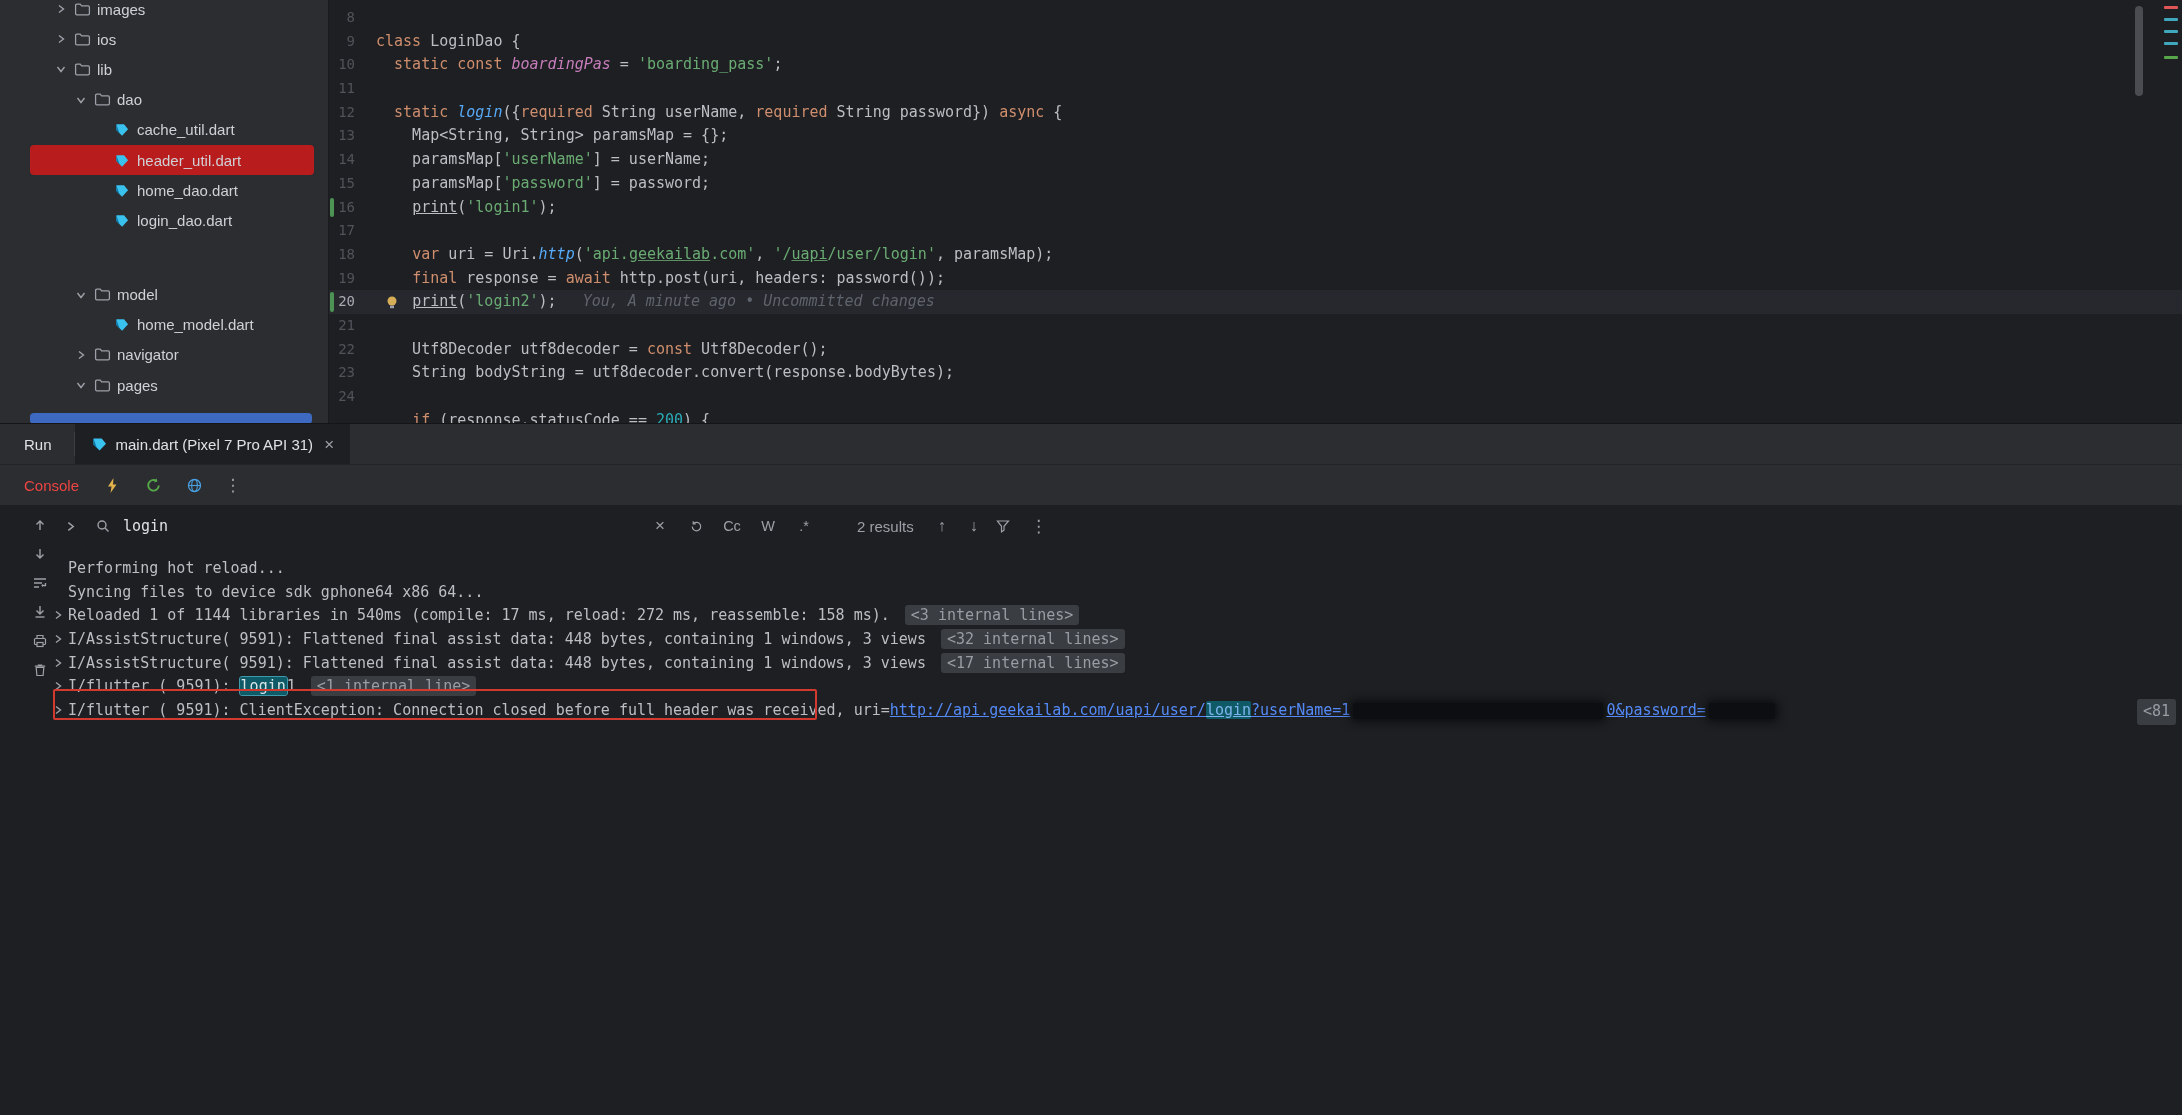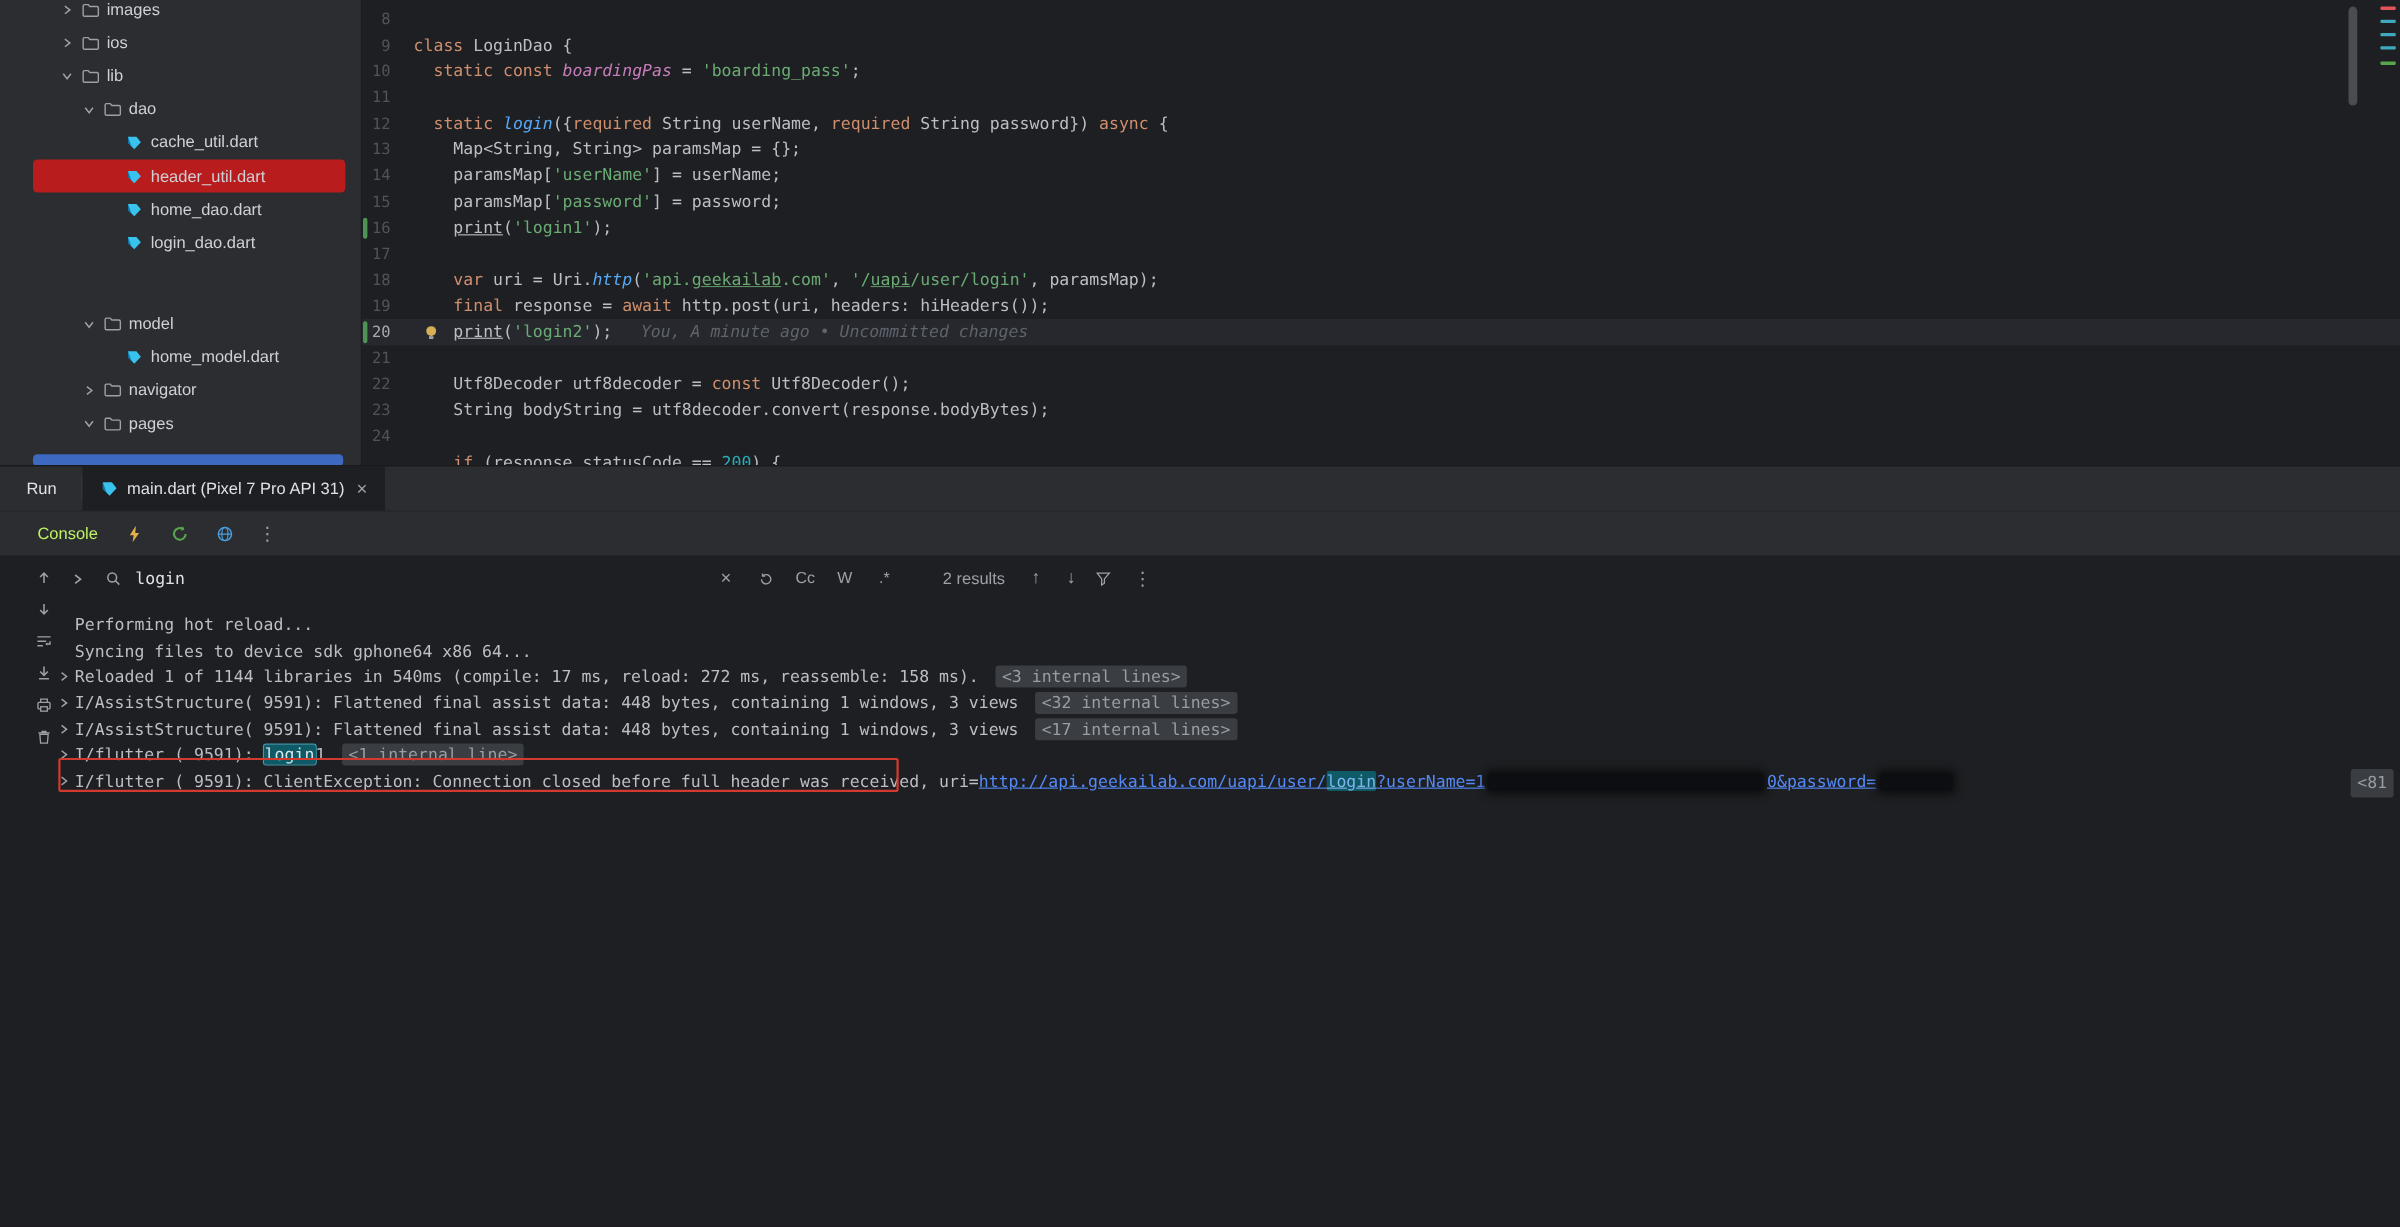--- a/index.html
+++ b/index.html
@@ -44,21 +44,21 @@
 
   
   .bottom{position:absolute;left:0;top:423px;right:0;bottom:0;background:#2B2D30;border-top:1px solid #141517;}
   .tabrow{position:absolute;left:0;top:0;right:0;height:40px;display:flex;align-items:center;
           border-bottom:1px solid #232428;font-size:15px;}
   .run-title{margin-left:24px;color:#DFE1E5;}
   .vsep{width:1px;height:24px;background:#3C3E43;margin-left:22px;}
   .run-tab{height:40px;display:flex;align-items:center;gap:9px;padding:0 16px;background:#1E1F22;color:#DFE1E5;cursor:default;}
   .tab-close{color:#9DA0A8;font-size:17px;line-height:1;margin-left:2px;}
   .toolbar{position:absolute;left:0;top:41px;right:0;height:40px;display:flex;align-items:center;gap:17px;font-size:15px;}
-  .toolbar .lbl{margin-left:34px;color:#bef264;margin-right:4px;}
+  .toolbar .lbl{margin-left:24px;color:#ef4444;margin-right:4px;}
   .tbicon{display:flex;align-items:center;justify-content:center;width:24px;height:24px;border-radius:4px;}
   .kebab{color:#9DA0A8;font-size:17px;width:20px;text-align:center;}
 
   
   .console-area{position:absolute;left:0;top:81px;right:0;bottom:0;background:#1E1F22;
                 font-family:"DejaVu Sans Mono",monospace;font-size:15px;}
   .rail{position:absolute;left:28px;top:8px;width:24px;display:flex;flex-direction:column;gap:5px;}
   .rail .ric{width:24px;height:24px;display:flex;align-items:center;justify-content:center;border-radius:4px;}
   .srow{position:absolute;left:64px;top:7px;right:20px;height:28px;display:flex;align-items:center;
         font-family:"Liberation Sans",sans-serif;font-size:15px;color:#9DA0A8;}
@@ -254,21 +254,21 @@
         <div class="edl"><span class="lnum">9</span><span class="code"><span class="seg-k">class</span><span class="seg-d"> LoginDao {</span></span></div>
         <div class="edl"><span class="lnum">10</span><span class="code"><span class="seg-d">  </span><span class="seg-k">static const </span><span class="seg-mem">boardingPas</span><span class="seg-d"> = </span><span class="seg-s">'boarding_pass'</span><span class="seg-d">;</span></span></div>
         <div class="edl"><span class="lnum">11</span><span class="code"></span></div>
         <div class="edl"><span class="lnum">12</span><span class="code"><span class="seg-d">  </span><span class="seg-k">static </span><span class="seg-fn">login</span><span class="seg-d">({</span><span class="seg-k">required</span><span class="seg-d"> String userName, </span><span class="seg-k">required</span><span class="seg-d"> String password}) </span><span class="seg-k">async</span><span class="seg-d"> {</span></span></div>
         <div class="edl"><span class="lnum">13</span><span class="code"><span class="seg-d">    Map&lt;String, String&gt; paramsMap = {};</span></span></div>
         <div class="edl"><span class="lnum">14</span><span class="code"><span class="seg-d">    paramsMap[</span><span class="seg-s">'userName'</span><span class="seg-d">] = userName;</span></span></div>
         <div class="edl"><span class="lnum">15</span><span class="code"><span class="seg-d">    paramsMap[</span><span class="seg-s">'password'</span><span class="seg-d">] = password;</span></span></div>
         <div class="edl"><span class="gbar"></span><span class="lnum">16</span><span class="code"><span class="seg-d">    </span><span class="seg-u">print</span><span class="seg-d">(</span><span class="seg-s">'login1'</span><span class="seg-d">);</span></span></div>
         <div class="edl"><span class="lnum">17</span><span class="code"></span></div>
         <div class="edl"><span class="lnum">18</span><span class="code"><span class="seg-d">    </span><span class="seg-k">var</span><span class="seg-d"> uri = Uri.</span><span class="seg-fn">http</span><span class="seg-d">(</span><span class="seg-s">'api.</span><span class="seg-su">geekailab</span><span class="seg-s">.com'</span><span class="seg-d">, </span><span class="seg-s">'/</span><span class="seg-su">uapi</span><span class="seg-s">/user/login'</span><span class="seg-d">, paramsMap);</span></span></div>
-        <div class="edl"><span class="lnum">19</span><span class="code"><span class="seg-d">    </span><span class="seg-k">final</span><span class="seg-d"> response = </span><span class="seg-k">await</span><span class="seg-d"> http.post(uri, headers: hiHeaders());</span></span></div>
+        <div class="edl"><span class="lnum">19</span><span class="code"><span class="seg-d">    </span><span class="seg-k">final</span><span class="seg-d"> response = </span><span class="seg-k">await</span><span class="seg-d"> http.post(uri, headers: password());</span></span></div>
         <div class="edl current"><span class="gbar"></span><span class="lnum">20</span><span class="bulb"><svg width="14" height="15" viewBox="0 0 14 15">
               <circle cx="7" cy="6" r="4.5" fill="#D6AE58"></circle>
               <rect x="5" y="10.6" width="4" height="2.6" fill="#9DA0A8"></rect>
             </svg></span><span class="code"><span class="seg-d">    </span><span class="seg-u">print</span><span class="seg-d">(</span><span class="seg-s">'login2'</span><span class="seg-d">);</span><span class="seg-blame">You, A minute ago • Uncommitted changes</span></span></div>
         <div class="edl"><span class="lnum">21</span><span class="code"></span></div>
         <div class="edl"><span class="lnum">22</span><span class="code"><span class="seg-d">    Utf8Decoder utf8decoder = </span><span class="seg-k">const</span><span class="seg-d"> Utf8Decoder();</span></span></div>
         <div class="edl"><span class="lnum">23</span><span class="code"><span class="seg-d">    String bodyString = utf8decoder.convert(response.bodyBytes);</span></span></div>
         <div class="edl"><span class="lnum">24</span><span class="code"></span></div>
         <div class="edl clip"><span class="lnum"></span><span class="code"><span class="seg-d">    </span><span class="seg-k">if</span><span class="seg-d"> (response.statusCode == </span><span class="seg-num">200</span><span class="seg-d">) {</span></span></div>
       </div>

